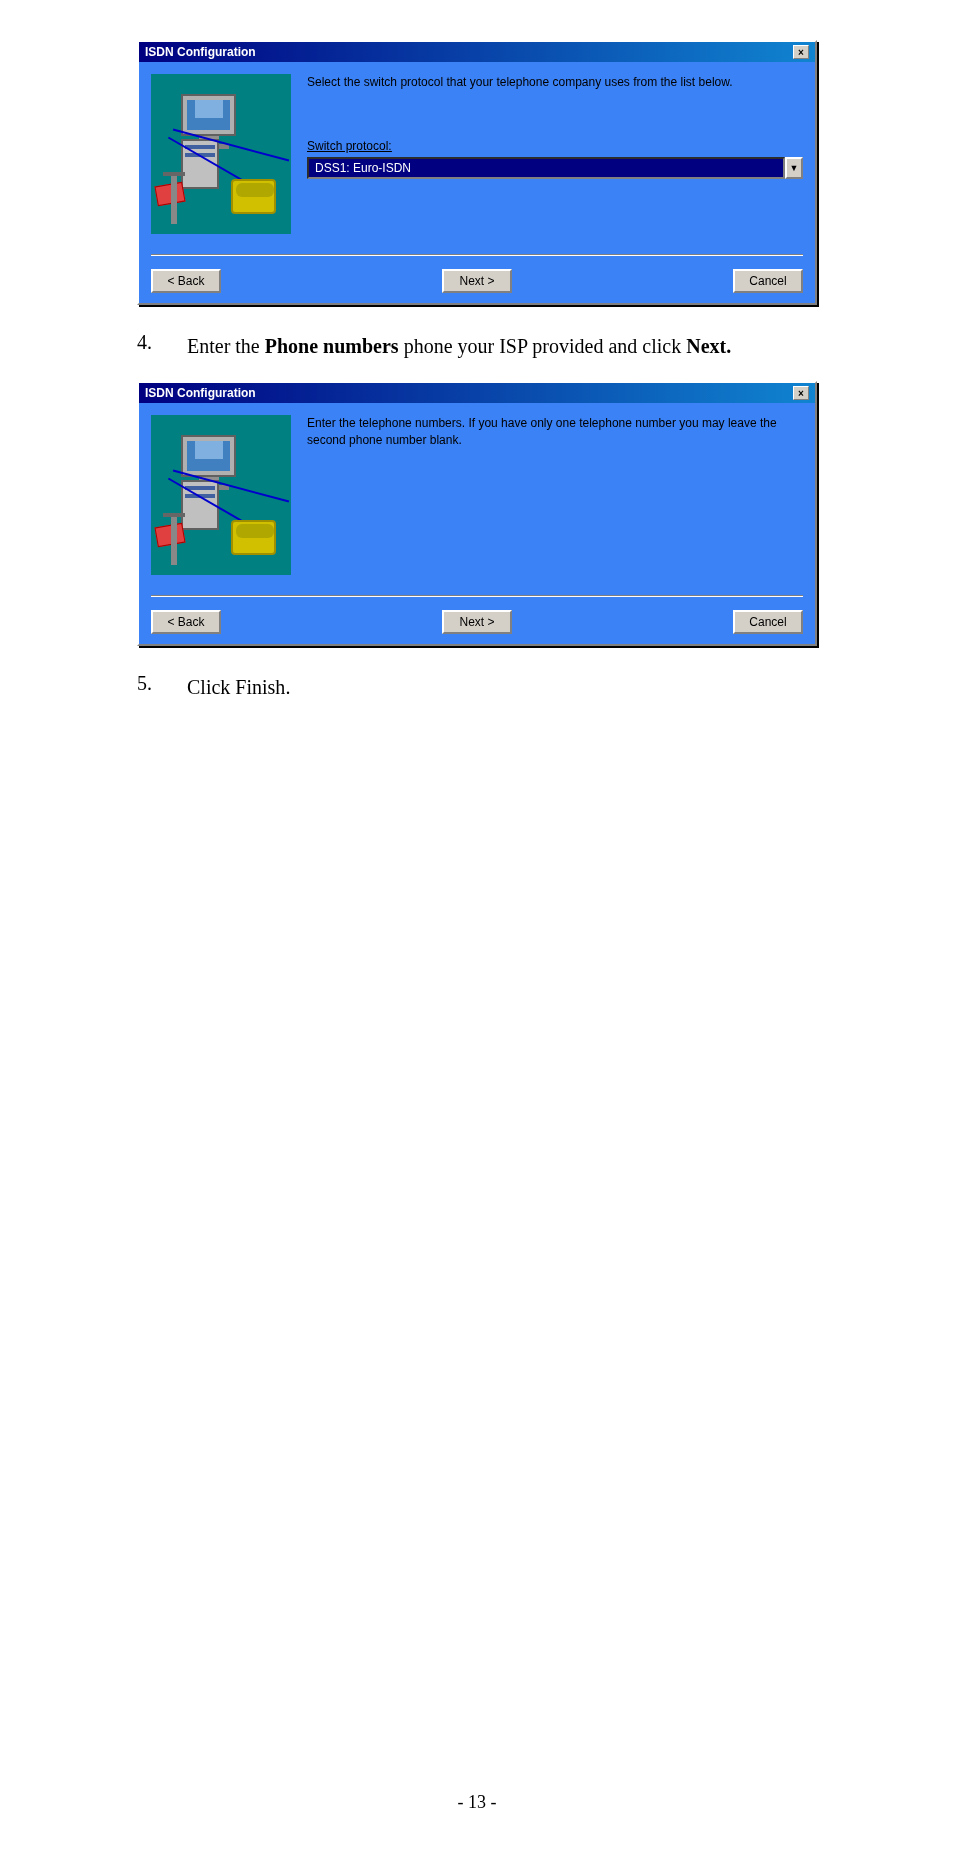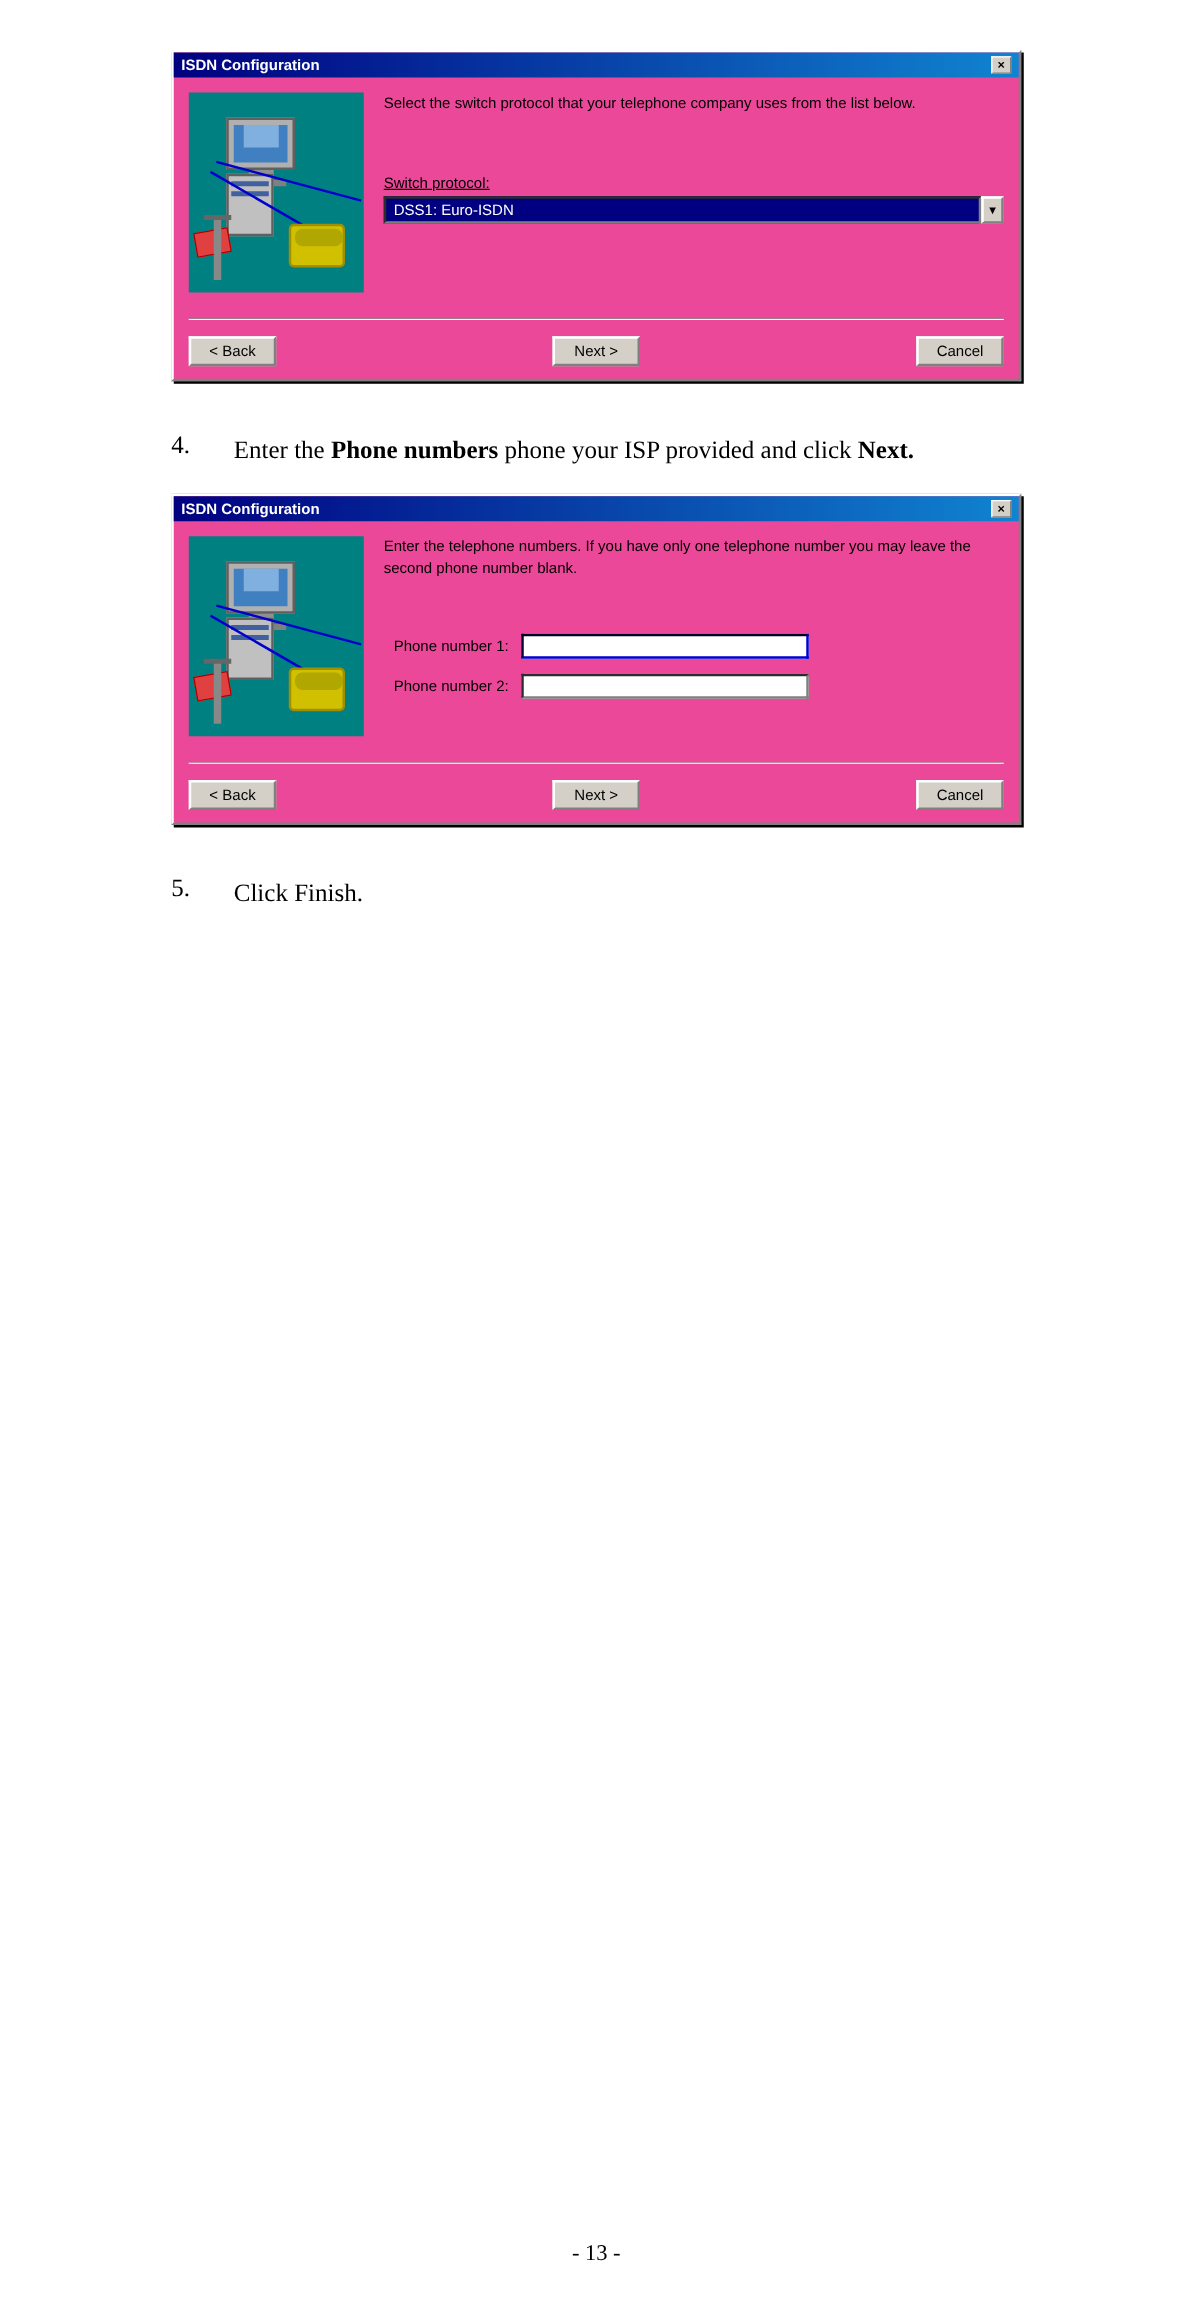--- a/index.html
+++ b/index.html
@@ -12,26 +12,26 @@
       color: #000;
       display: flex;
       flex-direction: column;
       align-items: center;
       padding: 40px 80px;
     }
 
     
     .dialog {
       width: 680px;
-      background: #ec4899;
+      background: #3b82f6;
       border: 2px solid #808080;
       border-top-color: #ffffff;
       border-left-color: #ffffff;
       box-shadow: 2px 2px 0 #000;
-      margin-bottom: 30px;
+      margin-bottom: 16px;
     }
 
     .dialog-titlebar {
       background: linear-gradient(to right, #000080, #1084d0);
       color: #ffffff;
       font-family: Arial, sans-serif;
       font-size: 12px;
       font-weight: bold;
       padding: 3px 6px;
       display: flex;
@@ -198,20 +198,21 @@
       font-family: Arial, sans-serif;
       font-size: 12px;
       color: #000;
       line-height: 1.4;
     }
 
     .switch-protocol-label {
       font-family: Arial, sans-serif;
       font-size: 12px;
       margin-top: 10px;
+      text-decoration: underline;
     }
 
     .switch-protocol-label span {
       text-decoration: underline;
     }
 
     .dropdown-container {
       display: flex;
       align-items: center;
       gap: 0;
@@ -421,30 +422,20 @@
       <div class="cable-line2"></div>
       <div class="book-obj"></div>
       <div class="phone-obj">
         <div class="phone-handset"></div>
       </div>
       <div class="pole-obj"></div>
       <div class="pole-top"></div>
     </div>
     <div class="dialog-content">
       <div class="dialog-text">Enter the telephone numbers. If you have only one telephone number you may leave the second phone number blank.</div>
-      <div class="phone-form">
-        <div class="phone-row">
-          <div class="phone-label">Phone number 1:</div>
-          <input class="phone-input focused" type="text" value="" style="">
-        </div>
-        <div class="phone-row">
-          <div class="phone-label">Phone number 2:</div>
-          <input class="phone-input" type="text" value="" style="">
-        </div>
-      </div>
     </div>
   </div>
   <div class="dialog-separator"></div>
   <div class="dialog-buttons">
     <button class="win-button">&lt; Back</button>
     <button class="win-button">Next &gt;</button>
     <button class="win-button">Cancel</button>
   </div>
 </div>
 

